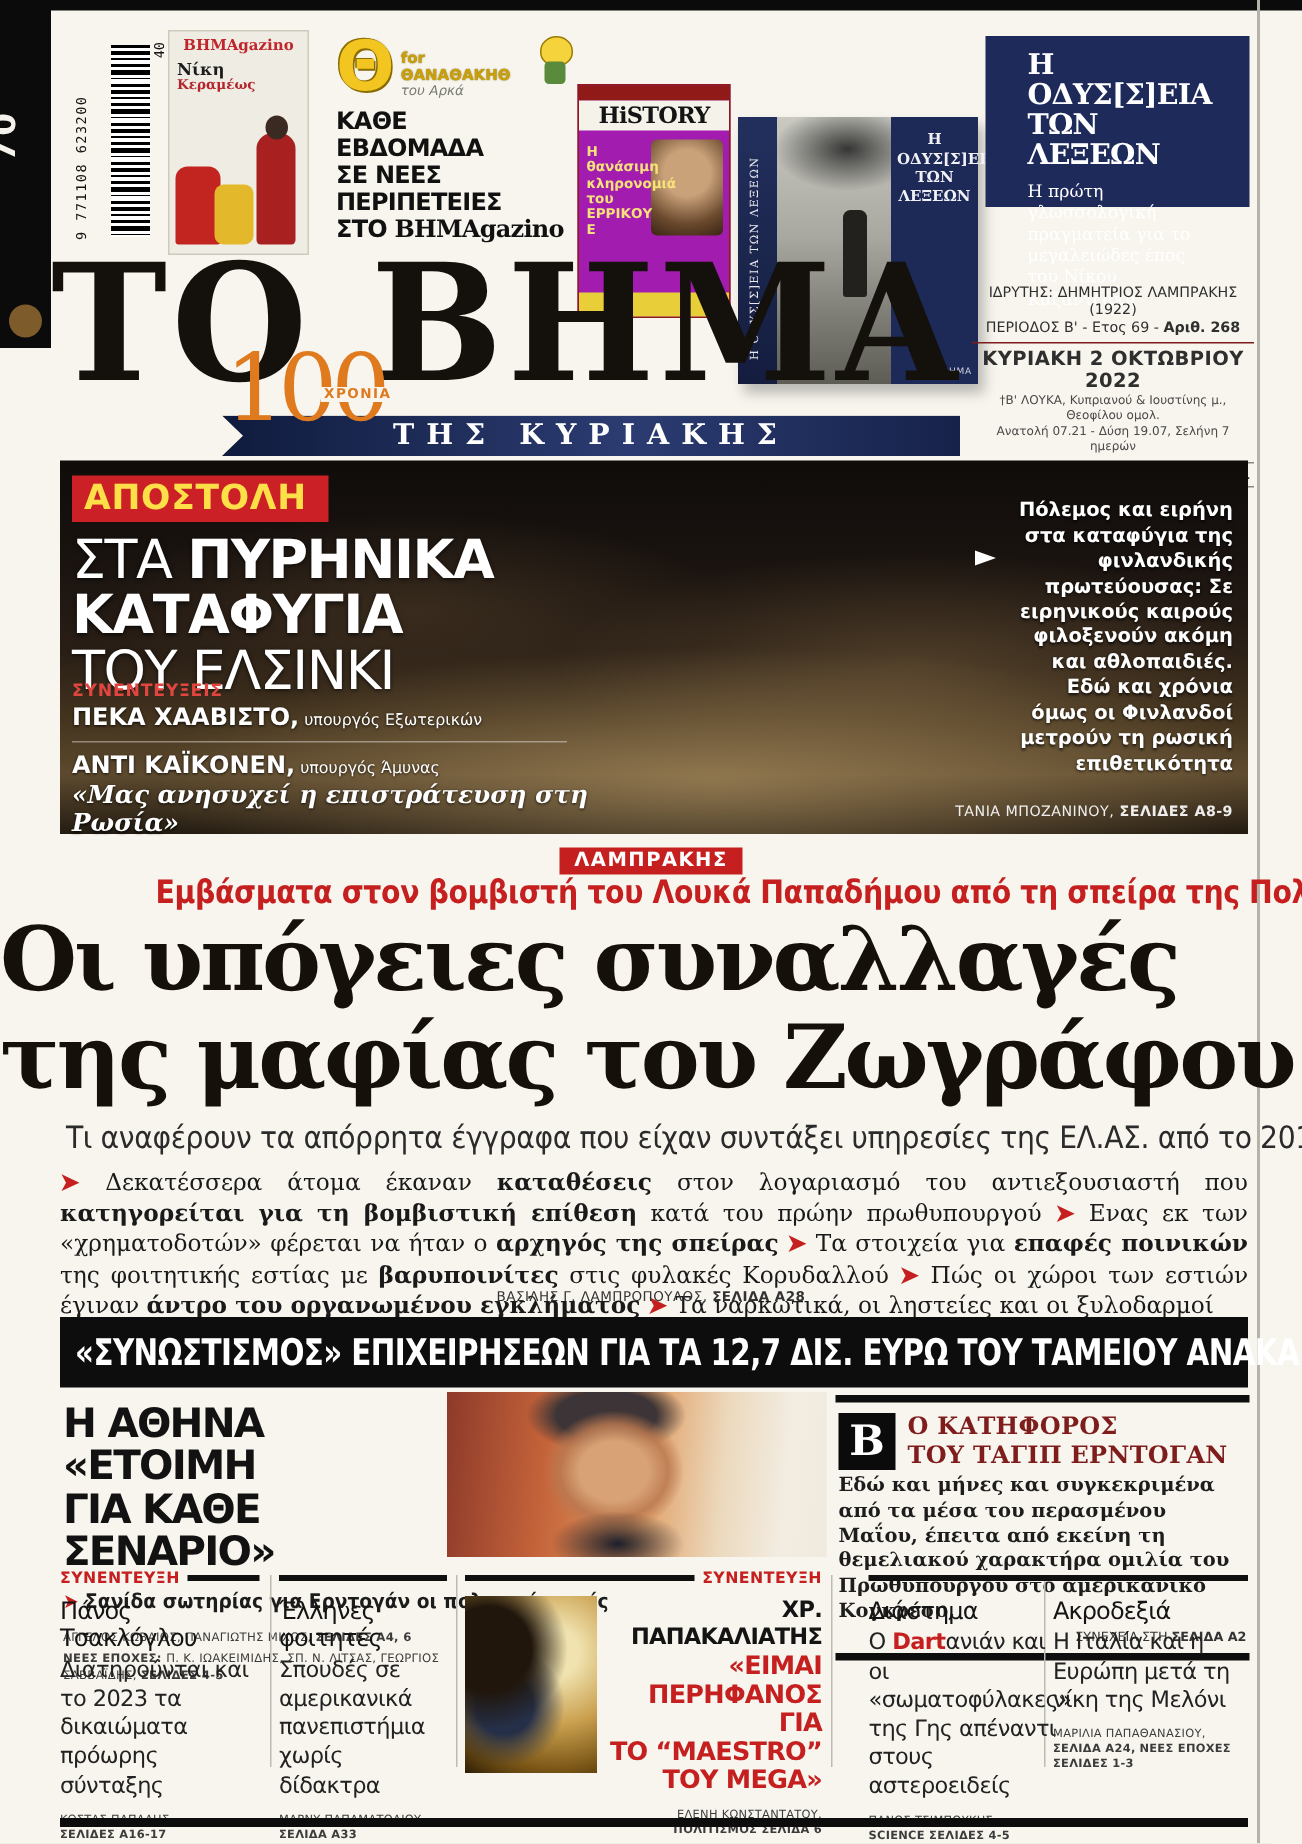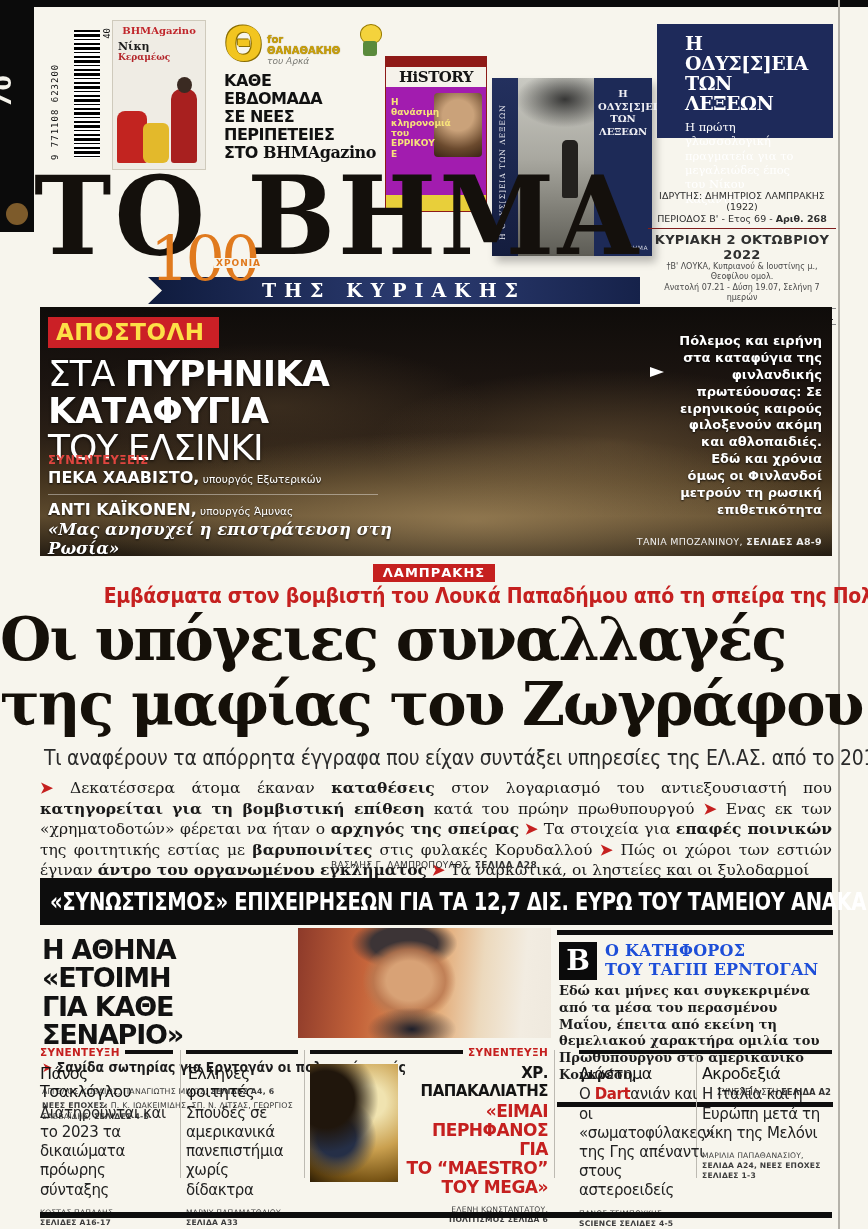--- a/index.html
+++ b/index.html
@@ -141,21 +141,21 @@
   #erdogan-photo{left:298px;top:928px;width:253px;height:110px;background:
     radial-gradient(ellipse 62px 30px at 45% 92%,rgba(18,24,40,.95),transparent 72%),
     radial-gradient(ellipse 60px 52px at 44% 48%,#d8a276 0 38%,rgba(186,120,80,.85) 60%,transparent 78%),
     radial-gradient(ellipse 74px 36px at 42% 14%,#3c3436 0 45%,transparent 72%),
     linear-gradient(95deg,#8d3a2a 0%,#c4633a 26%,#e09a5e 50%,#ecd9bd 72%,#f2ece1 88%,#efe9de 100%);}
 
   #editorial{left:557px;top:930px;width:276px;}
   #editorial .toprule,#editorial .botrule{height:5px;background:#0e0e0e;}
   #editorial .inner{padding:7px 2px 5px 2px;}
   #editorial .init{float:left;width:38px;height:38px;background:#0b0b0b;color:#fff;font-family:"DejaVu Serif",serif;font-weight:700;font-size:28px;text-align:center;line-height:38px;margin-right:8px;}
-  #editorial .t{font-family:"DejaVu Serif",serif;font-weight:700;font-size:16px;line-height:1.18;letter-spacing:.2px;color:#1d4ed8;}
+  #editorial .t{font-family:"DejaVu Serif",serif;font-weight:700;font-size:16px;line-height:1.18;letter-spacing:.2px;color:#7f1d1d;}
   #editorial .b{font-family:"DejaVu Serif",serif;font-weight:700;font-size:13px;line-height:1.3;color:#1d1d1d;margin-top:3px;}
   #editorial .cont{text-align:right;font-size:8.5px;color:#333;margin-top:3px;}
 
   
   #bottom{left:40px;top:1046px;width:792px;height:166px;}
   .vdiv{position:absolute;top:4px;width:1px;height:128px;background:#bdbab2;}
   .bcol{position:absolute;top:0;}
   .bcol .hdr{display:flex;align-items:center;gap:5px;height:12px;}
   .bcol .hdr .rule{flex:1;height:4px;background:#101010;}
   .bcol .kick{color:var(--red);font-weight:800;font-size:10.5px;letter-spacing:.3px;}

